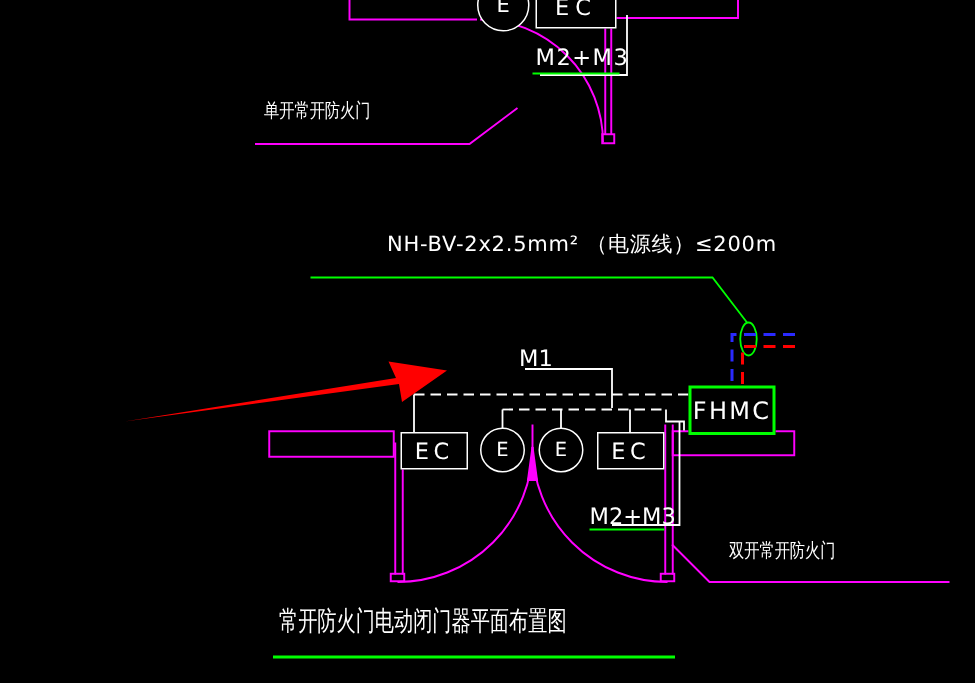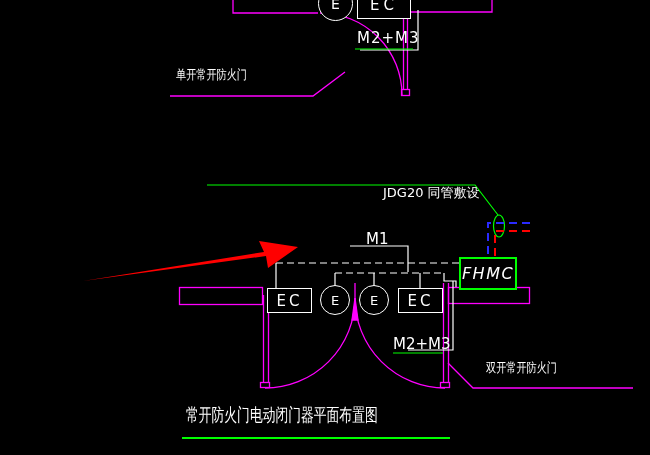--- a/index.html
+++ b/index.html
@@ -75,24 +75,24 @@
 
   <div class="circle" style="left:318px;top:-14px;width:33px;height:33px;font-size:14px;">
     <span>E</span>
   </div>
   <div class="box" style="left:357px;top:-9px;width:52px;height:26px;border:1.5px solid #fff;font-size:15px;letter-spacing:4px;">
     <span>EC</span>
   </div>
   <div class="t green" style="left:357px;top:30px;font-size:15px;letter-spacing:1px;">M2+M3</div>
   <div class="t white" style="left:176px;top:68px;font-size:13px;transform:scaleX(0.78);">单开常开防火门</div>
 
-  <div class="t green" style="left:383px;top:186px;font-size:13px;">JDG20 同管敷设</div>
+  <div class="t green" style="left:258px;top:155px;font-size:14px;letter-spacing:0.5px;">NH-BV-2x2.5mm² （电源线）≤200m</div>
 
-  <div class="t green" style="left:366px;top:231px;font-size:15px;">M1</div>
-  <div class="box" style="left:459px;top:257px;width:54px;height:29px;border:2px solid #00FF00;font-size:16px;letter-spacing:1.5px;font-style:italic;">
+  <div class="t green" style="left:346px;top:231px;font-size:15px;">M1</div>
+  <div class="box" style="left:459px;top:257px;width:54px;height:29px;border:2px solid #00FF00;font-size:16px;letter-spacing:1.5px;">
     <span>FHMC</span>
   </div>
 
   <div class="box" style="left:267px;top:288px;width:43px;height:23px;border:1.5px solid #fff;font-size:15px;letter-spacing:3px;">
     <span>EC</span>
   </div>
   <div class="circle" style="left:320px;top:285px;width:28px;height:28px;font-size:13px;">
     <span>E</span>
   </div>
   <div class="circle" style="left:359px;top:285px;width:28px;height:28px;font-size:13px;">

